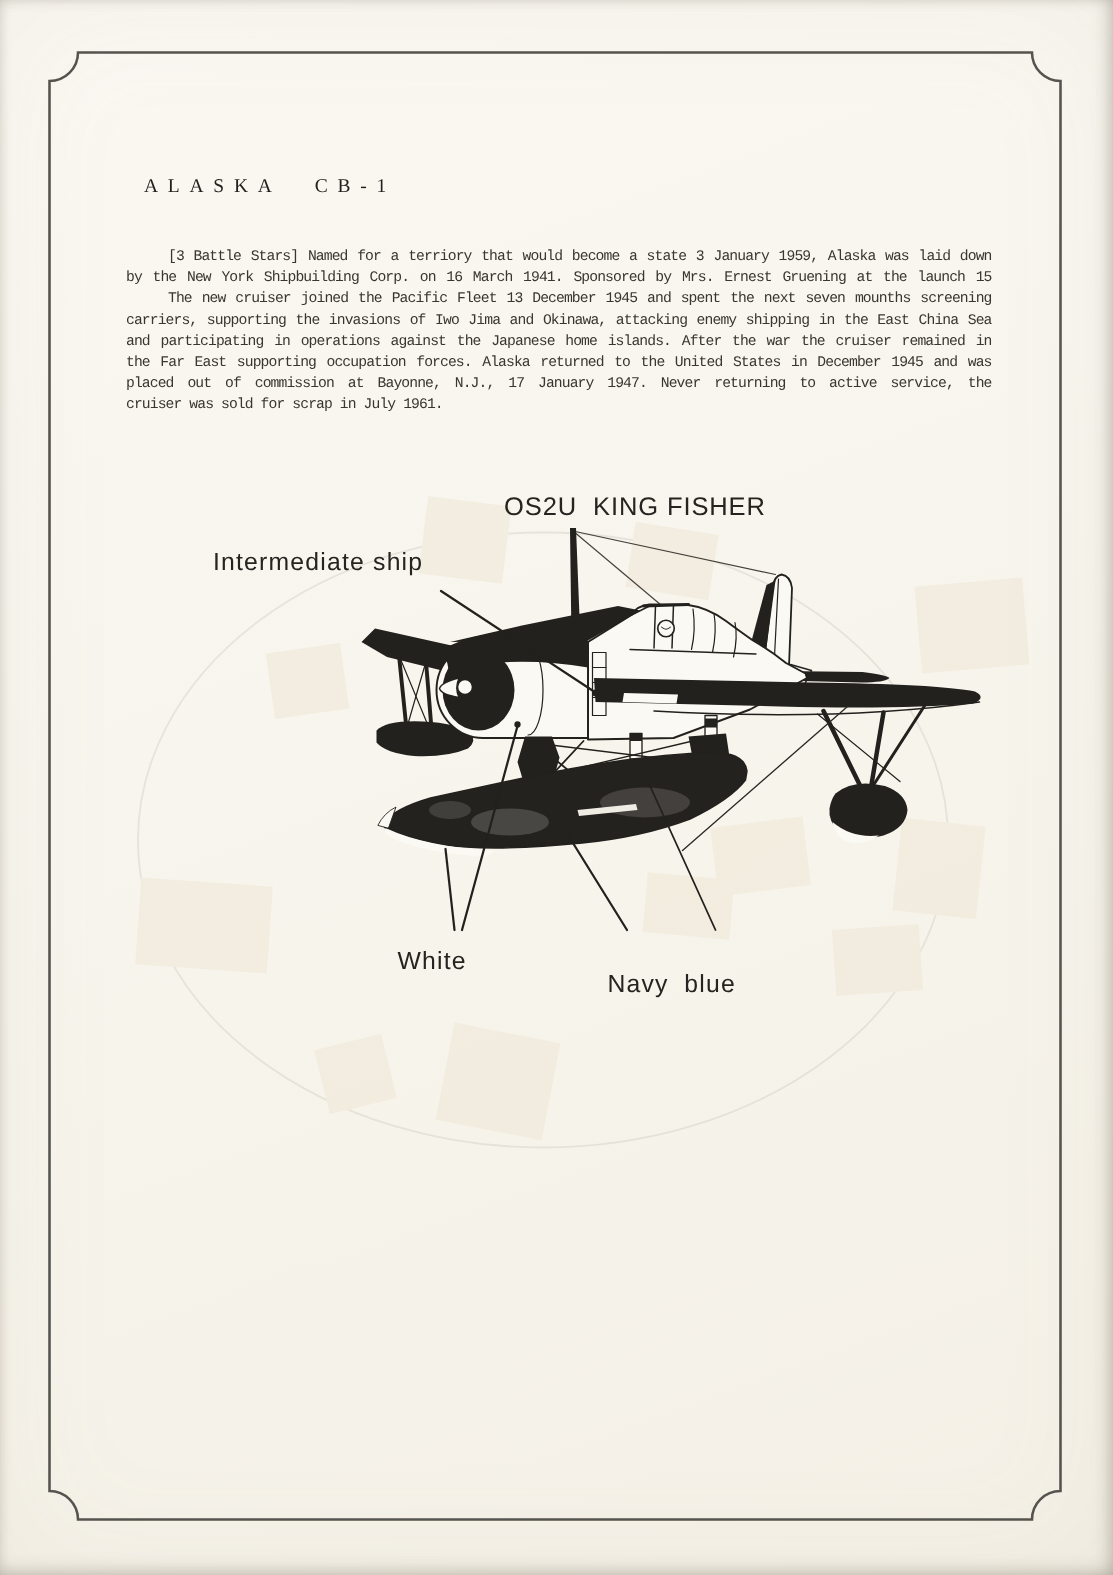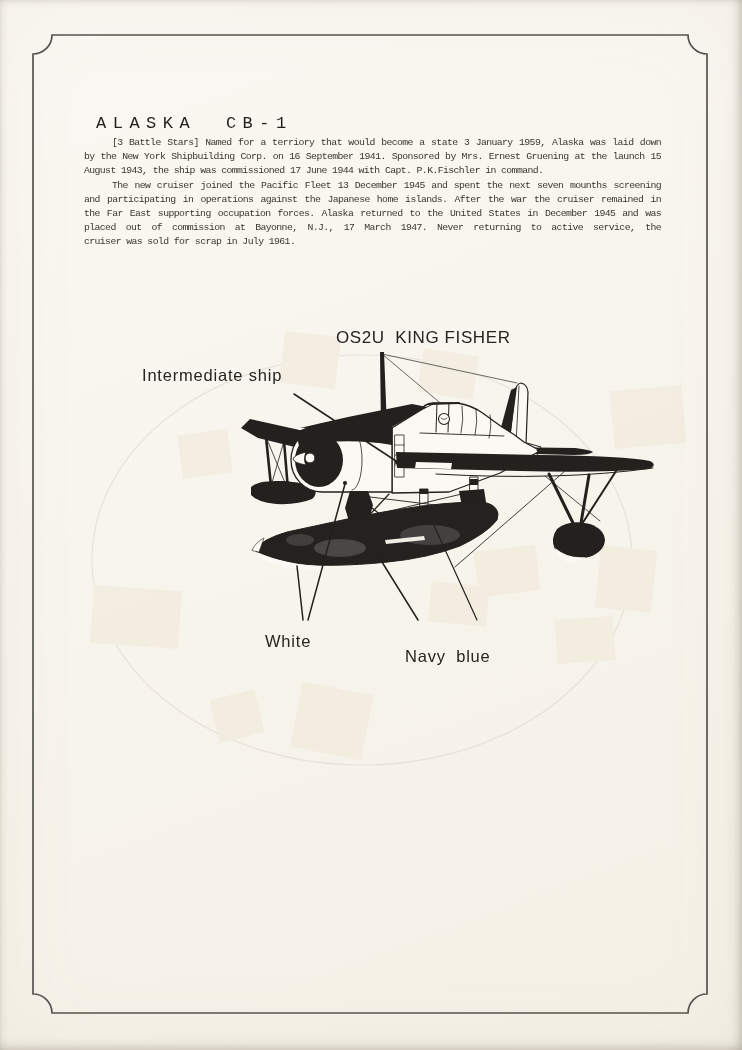--- a/index.html
+++ b/index.html
@@ -16,26 +16,26 @@
     box-shadow:
       inset -7px 0 12px -5px rgba(125,118,102,.38),
       inset 0 -7px 12px -5px rgba(125,118,102,.32),
       inset 4px 0 9px -5px rgba(140,133,118,.22),
       inset 0 4px 9px -5px rgba(140,133,118,.20),
       inset 0 0 90px rgba(150,140,115,.07);
   }
   svg{position:absolute;left:0;top:0;pointer-events:none;}
   .page-title{
     position:absolute;left:96px;top:114px;
-    font-family:Liberation Mono, monospace;
-    font-size:17px;line-height:20px;color:#201f1c;
+    font-family:Liberation Serif, serif;
+    font-size:13px;line-height:20px;color:#201f1c;
     letter-spacing:6.5px;word-spacing:13px;white-space:pre;
   }
   .article{
-    position:absolute;left:84px;top:136px;width:577px;
+    position:absolute;left:84px;top:164px;width:577px;
     font-family:"Liberation Mono",monospace;
     font-size:9.8px;line-height:14.2px;letter-spacing:-0.6px;
     color:#38362e;
   }
   .line{text-align:justify;text-align-last:justify;}
   .line.indent{text-indent:28px;}
   .line.para-end{text-align-last:left;}
   .figure-label{
     position:absolute;color:#262420;
     font-size:16.5px;letter-spacing:.8px;white-space:pre;
@@ -51,26 +51,26 @@
 <div class="scan">
 
   <svg width="742" height="1050" viewBox="0 0 742 1050">
     <path d="M52 35 H688 A19 19 0 0 0 707 54 V994 A19 19 0 0 0 688 1013 H52 A19 19 0 0 0 33 994 V54 A19 19 0 0 0 52 35 Z" fill="none" stroke="#55534f" stroke-width="1.7"></path>
   </svg>
 
   <div class="page-title">ALASKA CB-1</div>
 
   <div class="article">
     <div class="line indent">[3 Battle Stars] Named for a terriory that would become a state 3 January  1959, Alaska was laid down</div>
-    <div class="line">by the New York Shipbuilding Corp. on 16 September 1941. Sponsored by Mrs. Ernest Gruening at the launch 15</div>
-    <div class="line para-end">August 1943, the ship was commissioned 17 June 1944 with Capt. P.K.Fischler in command.</div>
+    <div class="line">by the New York Shipbuilding Corp. on 16 March 1941. Sponsored by Mrs. Ernest Gruening at the launch 15</div>
     <div class="line indent">The new cruiser joined  the Pacific Fleet 13 December 1945 and spent  the next seven mounths screening</div>
+    <div class="line">carriers, supporting the invasions of Iwo Jima and Okinawa, attacking enemy shipping in the East China Sea</div>
     <div class="line">and participating in operations  against the Japanese home islands. After the  war the cruiser remained in</div>
     <div class="line">the Far East supporting  occupation forces. Alaska returned to the United States  in December 1945 and was</div>
-    <div class="line">placed  out  of  commission at  Bayonne, N.J.,  17 March  1947. Never  returning to  active service, the</div>
+    <div class="line">placed  out  of  commission at  Bayonne, N.J.,  17 January  1947. Never  returning to  active service, the</div>
     <div class="line para-end">cruiser was sold for scrap in July 1961.</div>
   </div>
 
   <svg width="742" height="1050" viewBox="0 0 742 1050">
     <g opacity="0.5">
       <ellipse cx="362" cy="560" rx="270" ry="205" fill="none" stroke="#cfc9bd" stroke-width="1.2" opacity="0.8"></ellipse>
       <g fill="#eee7d4">
         <rect x="282" y="334" width="56" height="52" transform="rotate(7 310 360)"></rect>
         <rect x="612" y="388" width="72" height="58" transform="rotate(-5 648 417)"></rect>
         <rect x="92" y="588" width="88" height="58" transform="rotate(4 136 617)"></rect>

